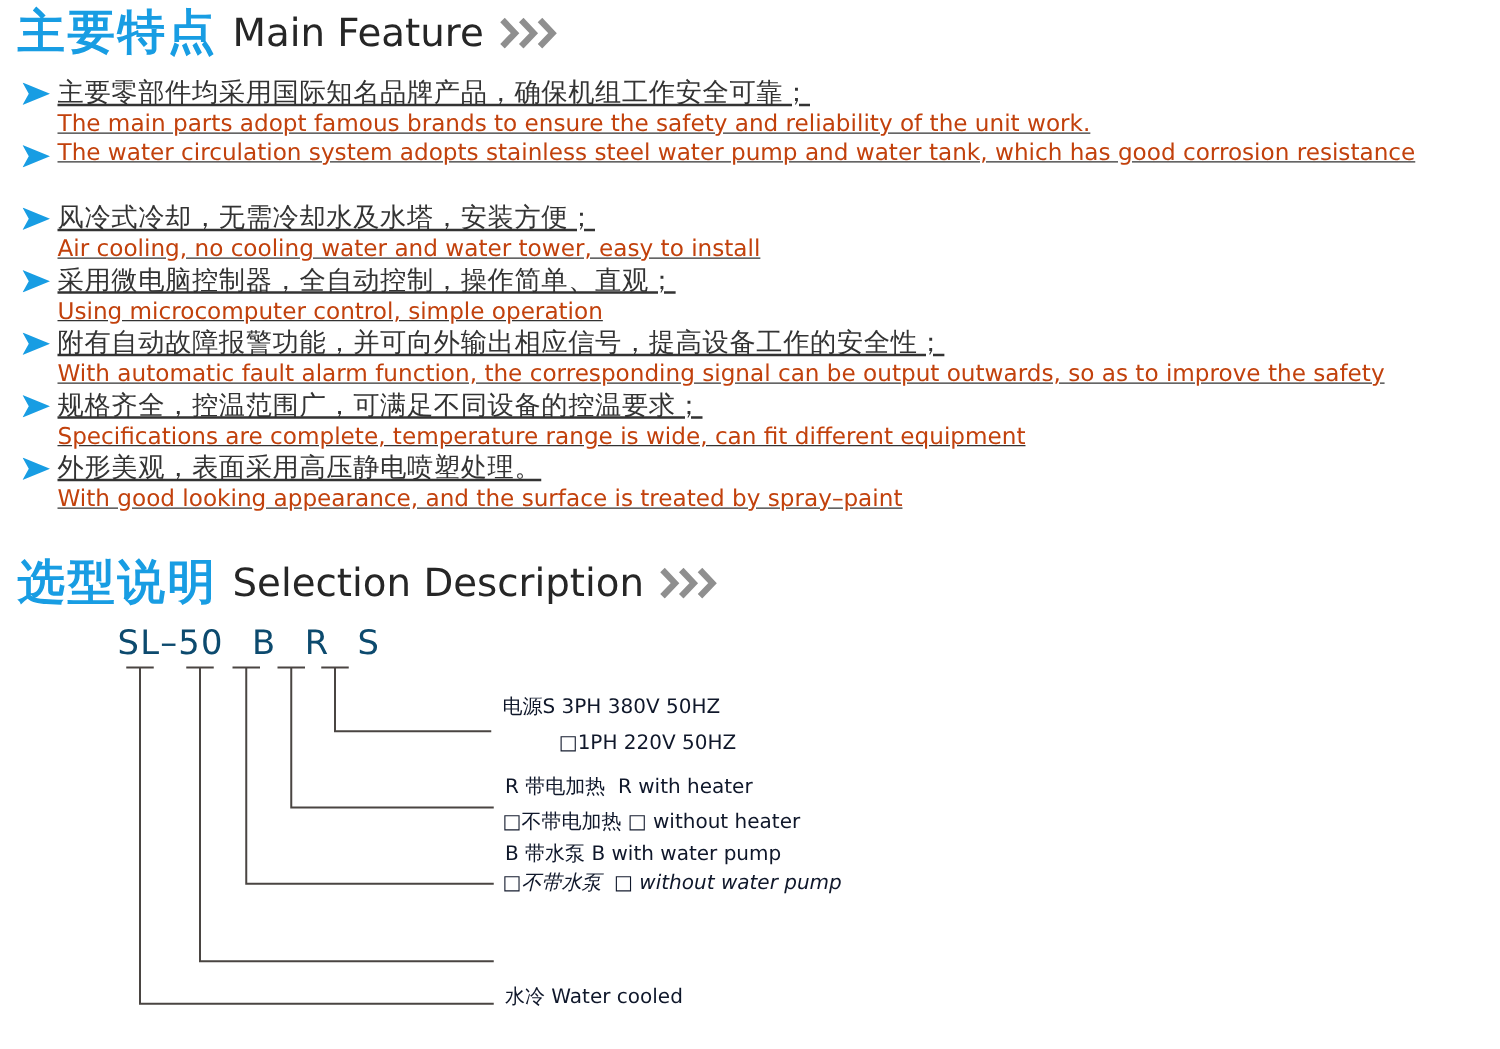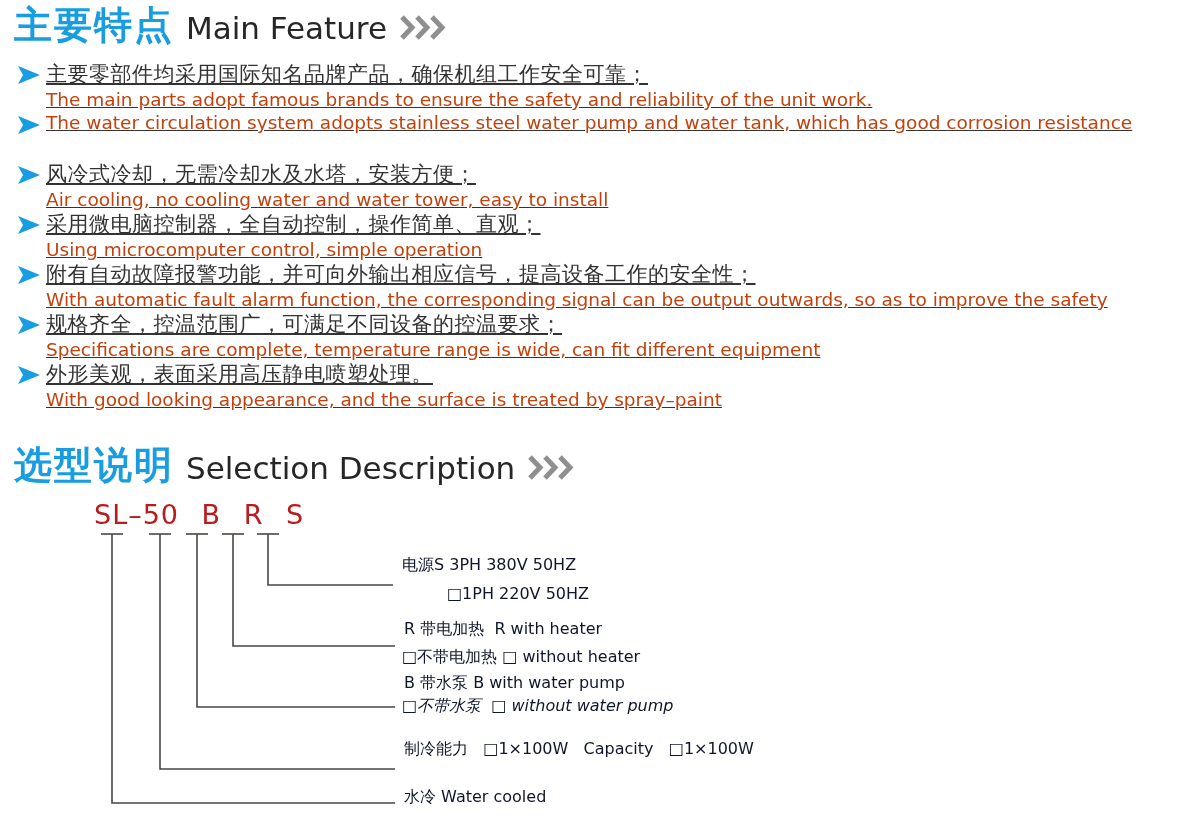--- a/index.html
+++ b/index.html
@@ -7,40 +7,40 @@
   .page {
     position:relative;
     width:1200px; height:839px;
     background:#ffffff;
     overflow:hidden;
     font-family:"DejaVu Sans","Liberation Sans",sans-serif;
     color:#333333;
   }
 
   
-  .section-header { position:absolute; display:flex; align-items:center; gap:12px; }
+  .section-header { position:absolute; display:flex; gap:12px; }
   .title-zh {
     font-size:38px; font-weight:bold; color:#189de3;
     letter-spacing:2px; line-height:1;
   }
   .title-en { font-size:31px; color:#262626; line-height:1; padding-top:6px; }
   .chevrons { padding-top:8px; }
 
   
   .features { position:absolute; left:14px; top:61px; width:1170px; }
   .feature { position:relative; padding-left:32px; height:50px;text-decoration:underline; }
   .feature .zh { font-size:21px; line-height:27px; color:#333333; letter-spacing:0.5px; }
   .feature .en { font-size:18.5px; line-height:23px; color:#c2410c; }
   .bullet { position:absolute; left:4px; top:5px; width:22px; height:18px; }
 
   
   .diagram { position:absolute; left:0; top:495px; width:1200px; height:344px; }
   .model-code {
     position:absolute; left:94px; top:4px;
-    font-size:27px; color:#b91c1c;
+    font-size:27px; color:#0c4a6e;
     letter-spacing:1px; word-spacing:13px;
   }
   .connectors { position:absolute; left:0; top:0; }
   .ann {
     position:absolute; font-size:16px; line-height:26px;
     color:#0f172a; white-space:pre;
   }
   .ann-power-1   { left:402px; top:57px;  }
   .ann-power-2   { left:447px; top:86px;  }
   .ann-heater-1  { left:404px; top:121px; }
@@ -176,18 +176,17 @@
         <path d="M268,39 V90  H393"></path>
       </g>
     </svg>
 
     <div class="ann ann-power-1">电源S 3PH 380V 50HZ</div>
     <div class="ann ann-power-2">□1PH 220V 50HZ</div>
     <div class="ann ann-heater-1">R 带电加热  R with heater</div>
     <div class="ann ann-heater-2">□不带电加热 □ without heater</div>
     <div class="ann ann-pump-1">B 带水泵 B with water pump</div>
     <div class="ann ann-pump-2">□不带水泵  □ without water pump</div>
-    <div class="ann ann-capacity">制冷能力   □1×100W   Capacity   □1×100W</div>
     <div class="ann ann-cooling">水冷 Water cooled</div>
 
   </div>
 
 </div>
 
 </body></html>

